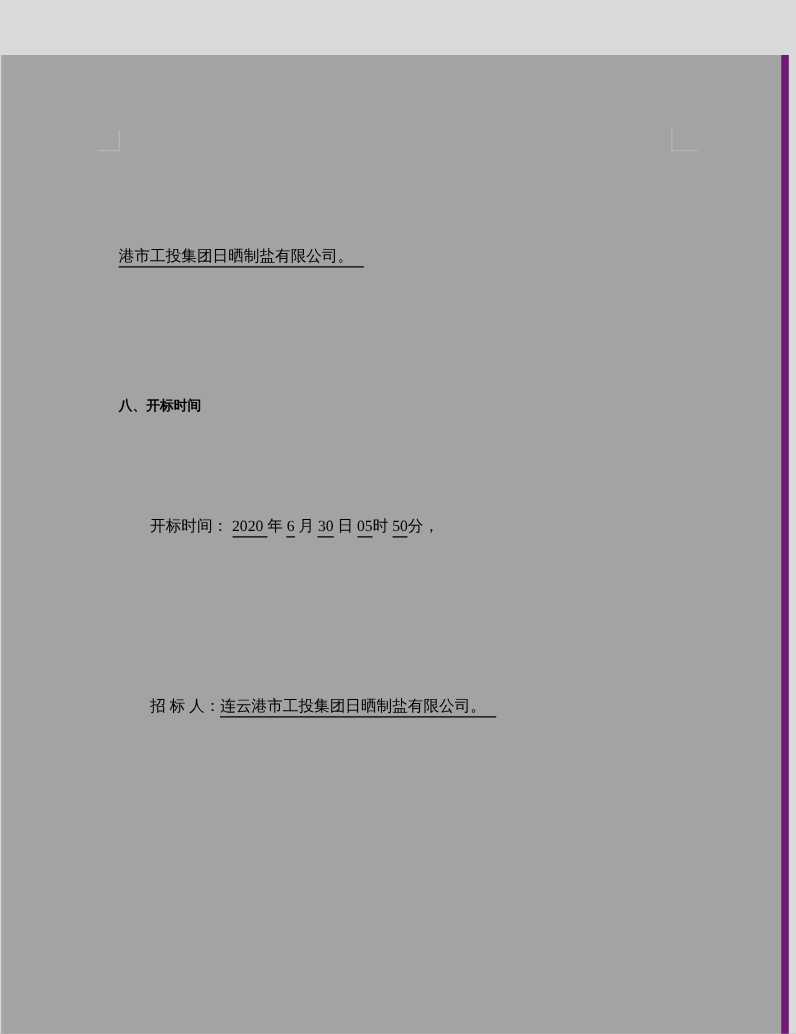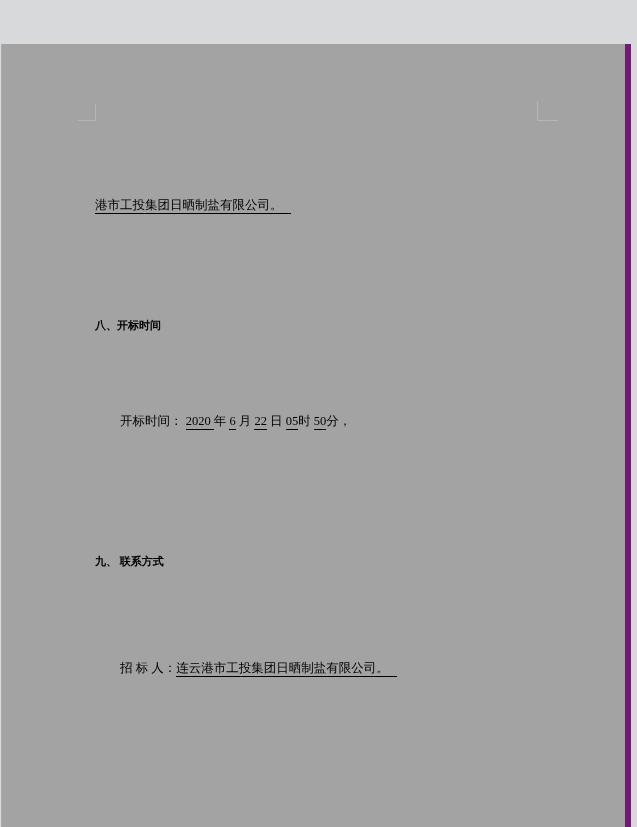--- a/index.html
+++ b/index.html
@@ -48,24 +48,23 @@
   <div class="mark bl"></div>
   <div class="mark br"></div>
 
   <div class="content">
 
     <p><span class="u pad8">港市工投集团日晒制盐有限公司。</span></p>
 
 
     <h3>八、开标时间</h3>
 
-    <p class="ind"><span>开标时间： </span><span class="u">2020 </span><span>年 </span><span class="u">6</span><span> 月 </span><span class="u">22</span><span> 日 </span><span class="u">05</span><span>时 </span><span class="u">50</span><span>分，</span></p>
+    <p class="ind"><span>开标时间： </span><span class="u">2020 </span><span>年 </span><span class="u">6</span><span> 月 </span><span class="u">30</span><span> 日 </span><span class="u">05</span><span>时 </span><span class="u">50</span><span>分，</span></p>
 
 
-    <h3 class="h9">九、 联系方式</h3>
 
     <p class="ind"><span>招 标 人：</span><span class="u pad8">连云港市工投集团日晒制盐有限公司。</span></p>
 
     
 
     
 
     
 
     

